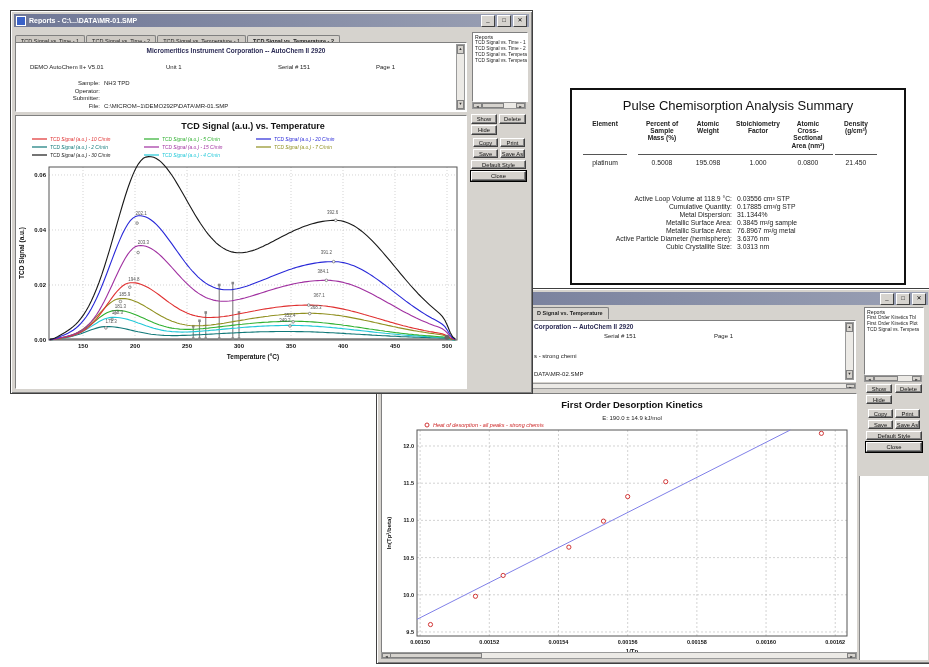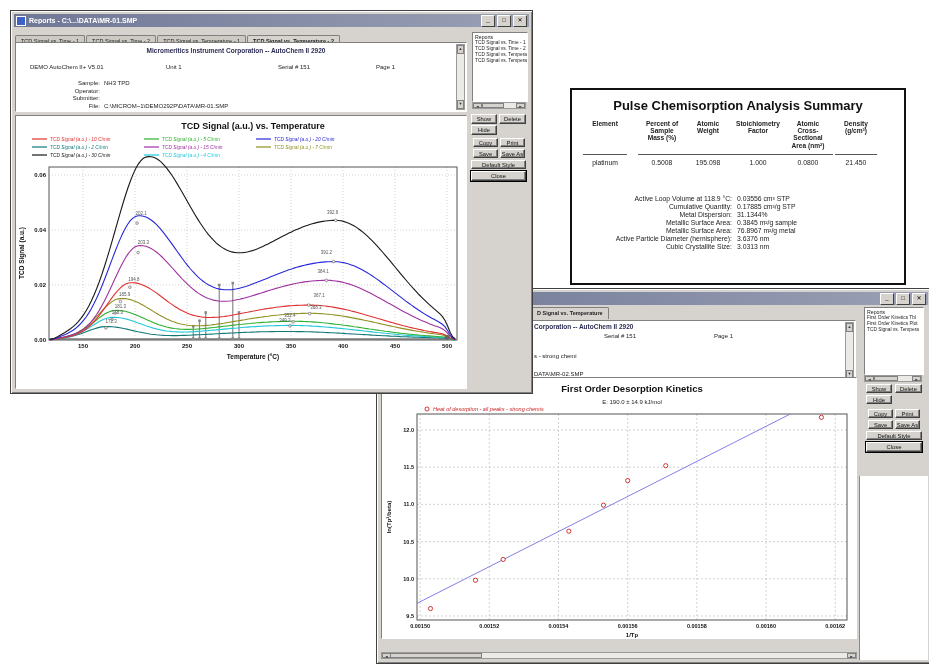--- a/index.html
+++ b/index.html
@@ -32,21 +32,21 @@
        display:flex;align-items:center;justify-content:center;box-sizing:border-box;}
   .btn.default{outline:1px solid #000;}
   .sb{position:absolute;background:#eceae6;border:1px solid #9a9a9a;box-sizing:border-box;overflow:hidden;}
   .sb .arr{position:absolute;width:7px;top:0;bottom:0;background:#d6d3ce;border:1px solid #808080;
            font-size:4px;line-height:5px;text-align:center;color:#333;}
   .sb .thumb{position:absolute;background:#d6d3ce;border:1px solid #808080;}
   .vsb{position:absolute;background:#eceae6;border:1px solid #9a9a9a;box-sizing:border-box;}
   .vsb .varr{position:absolute;left:0;right:0;height:7px;background:#d6d3ce;border:1px solid #808080;
              font-size:4px;line-height:5px;text-align:center;color:#333;}
   .sumbox{position:absolute;background:#fff;border:2px solid #111;box-sizing:border-box;}
-  .sum-title{position:absolute;width:100%;text-align:center;font-size:13px;font-weight:bold;color:#111;}
+  .sum-title{position:absolute;width:100%;text-align:center;font-size:13px;font-weight:normal;color:#111;}
   .sum-col{position:absolute;text-align:center;}
   .sum-col .hl{font-size:6.6px;line-height:7.2px;font-weight:bold;color:#222;}
   .sum-col .u{border-top:1px solid #555;margin-top:2px;}
   .sum-col .val{font-size:6.8px;margin-top:4px;color:#222;}
   .res-row{display:flex;font-size:6.8px;line-height:8px;color:#222;}
   .res-label{width:160px;text-align:right;flex:none;}
   .res-val{margin-left:5px;}
   svg{position:absolute;left:0;top:0;}
   svg text{font-family:"Liberation Sans",sans-serif;}
 </style>
@@ -76,21 +76,21 @@
       <div class="vsb" style="right:1px;top:1px;width:9px;height:58px;">
         <span class="varr" style="top:0;">▲</span>
         <span class="varr" style="bottom:0;">▼</span>
       </div>
     </div>
     <div class="sb" style="left:6px;top:94px;width:473px;height:6px;">
       <span class="arr" style="left:0;">◄</span>
       <span class="thumb" style="left:8px;top:0;bottom:0;width:60px;"></span>
       <span class="arr" style="right:0;">►</span>
     </div>
-    <div class="pane" style="left:4px;top:88px;width:476px;height:262px;">
+    <div class="pane" style="left:4px;top:104px;width:476px;height:262px;">
       <svg id="kin-svg" width="472" height="262" viewBox="0 0 472 262">
           <text x="250" y="14" text-anchor="middle" font-size="9.5" font-weight="bold" fill="#111">First Order Desorption Kinetics</text>
           <text x="250" y="26" text-anchor="middle" font-size="6" fill="#222">E: 190.0 ± 14.9 kJ/mol</text>
           <circle cx="45" cy="31" r="2" fill="#fff" stroke="#cc2222" stroke-width="0.9"></circle>
           <text x="51" y="33" font-size="5.5" fill="#cc2222" font-style="italic">Heat of desorption - all peaks - strong chemis</text>
           <line x1="38.113435237329305" y1="36" x2="38.113435237329305" y2="242" stroke="#b5b5b5" stroke-width="0.6" stroke-dasharray="2,2"></line>
           <text x="38.113435237329305" y="250" text-anchor="middle" font-size="5.5" font-weight="bold" fill="#111">0.00150</text>
           <line x1="107.30088495575258" y1="36" x2="107.30088495575258" y2="242" stroke="#b5b5b5" stroke-width="0.6" stroke-dasharray="2,2"></line>
           <text x="107.30088495575258" y="250" text-anchor="middle" font-size="5.5" font-weight="bold" fill="#111">0.00152</text>
           <line x1="176.4883346741751" y1="36" x2="176.4883346741751" y2="242" stroke="#b5b5b5" stroke-width="0.6" stroke-dasharray="2,2"></line>

